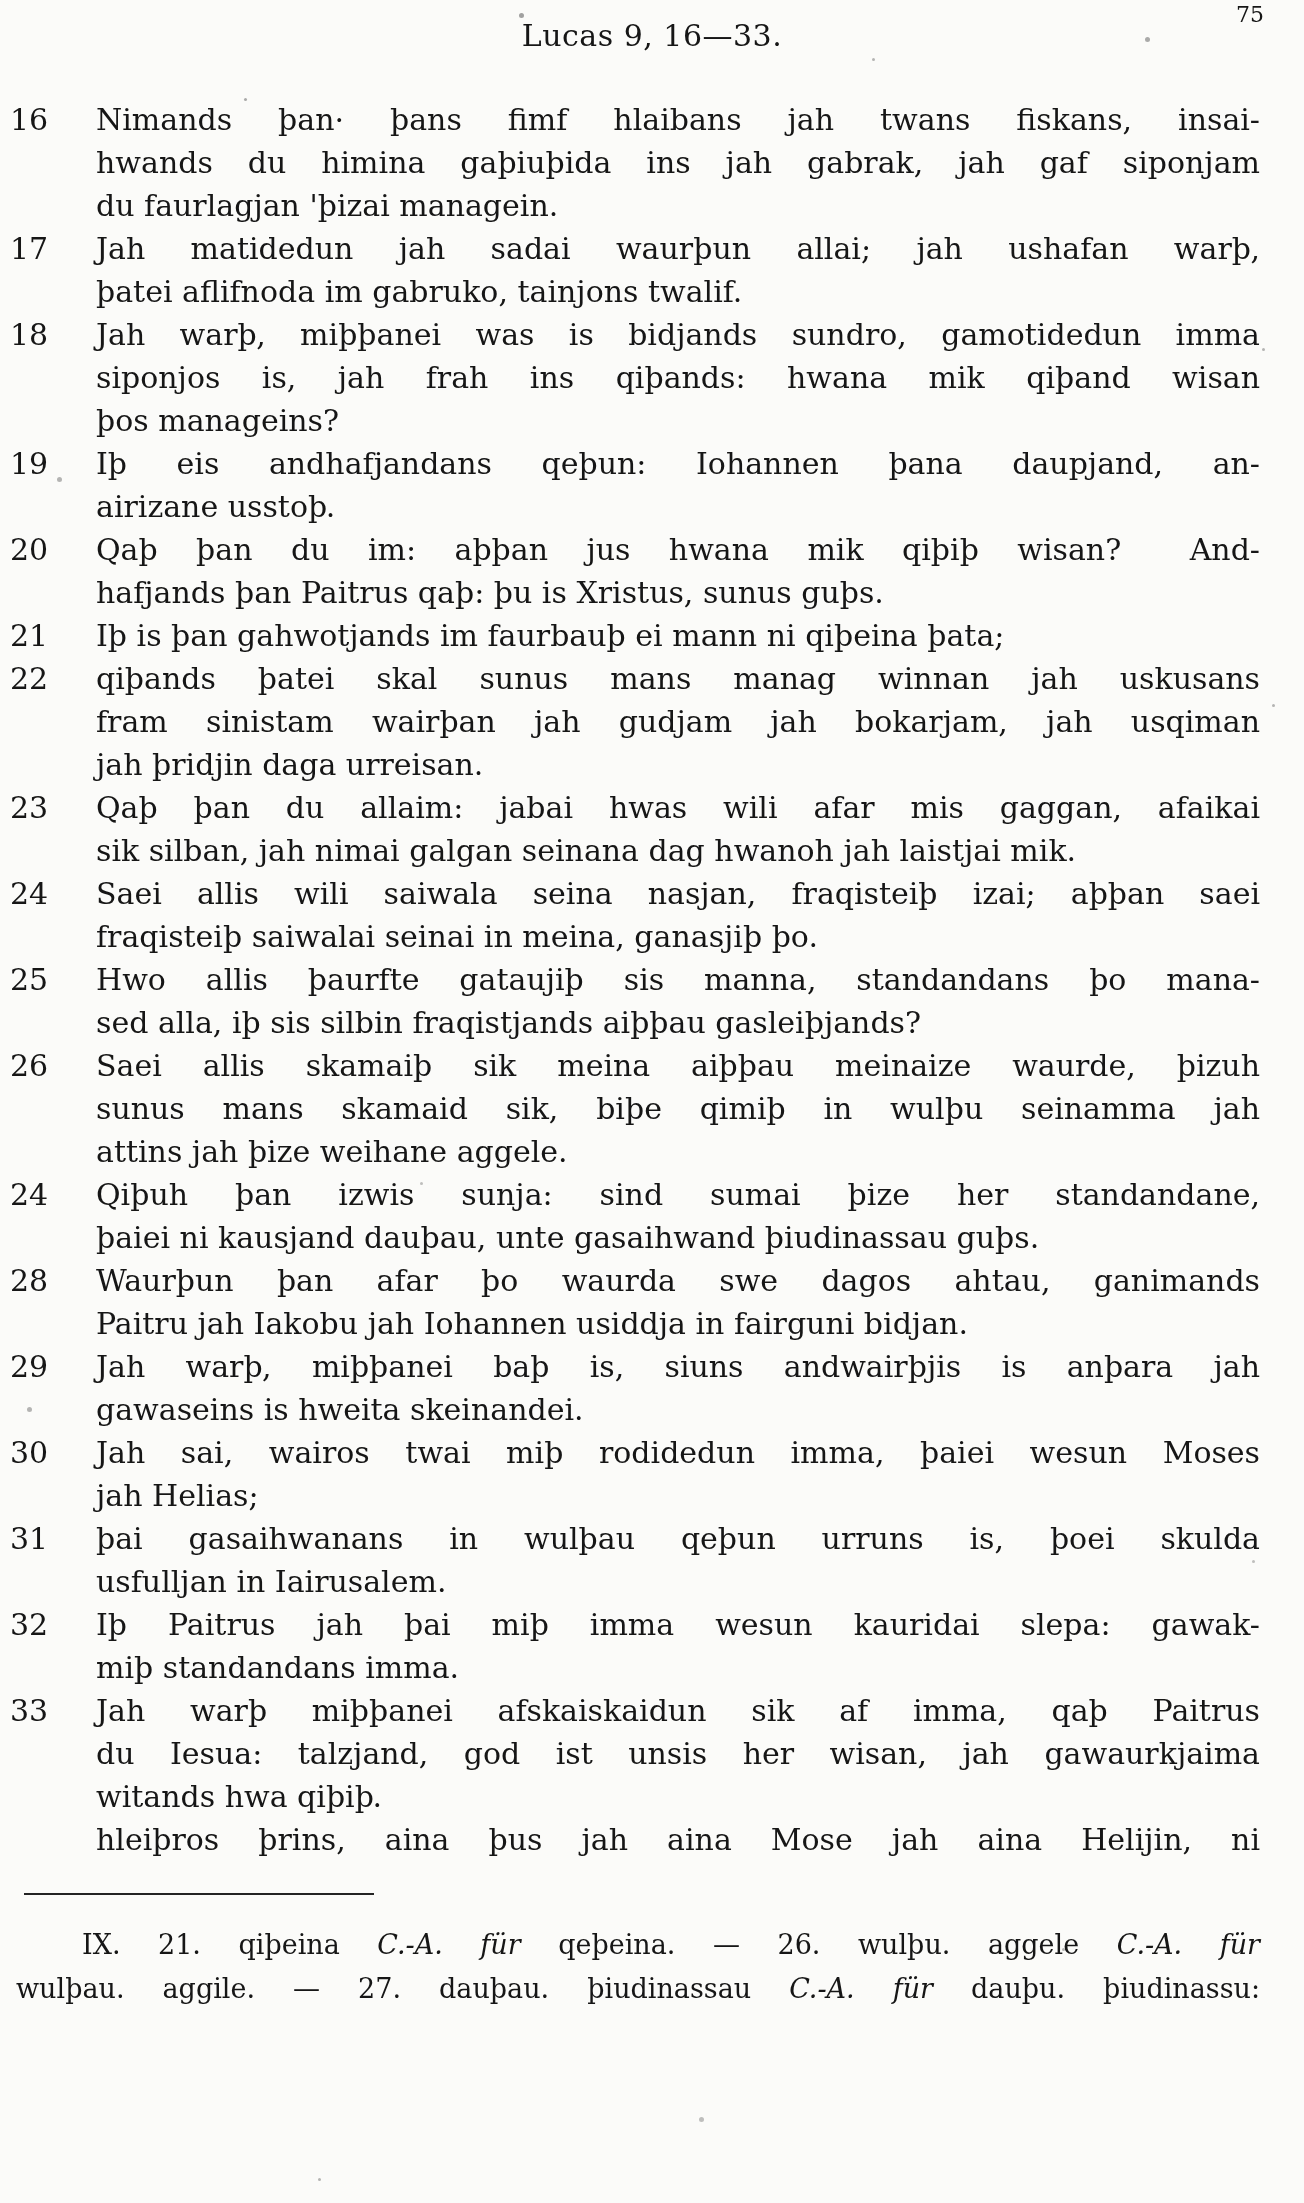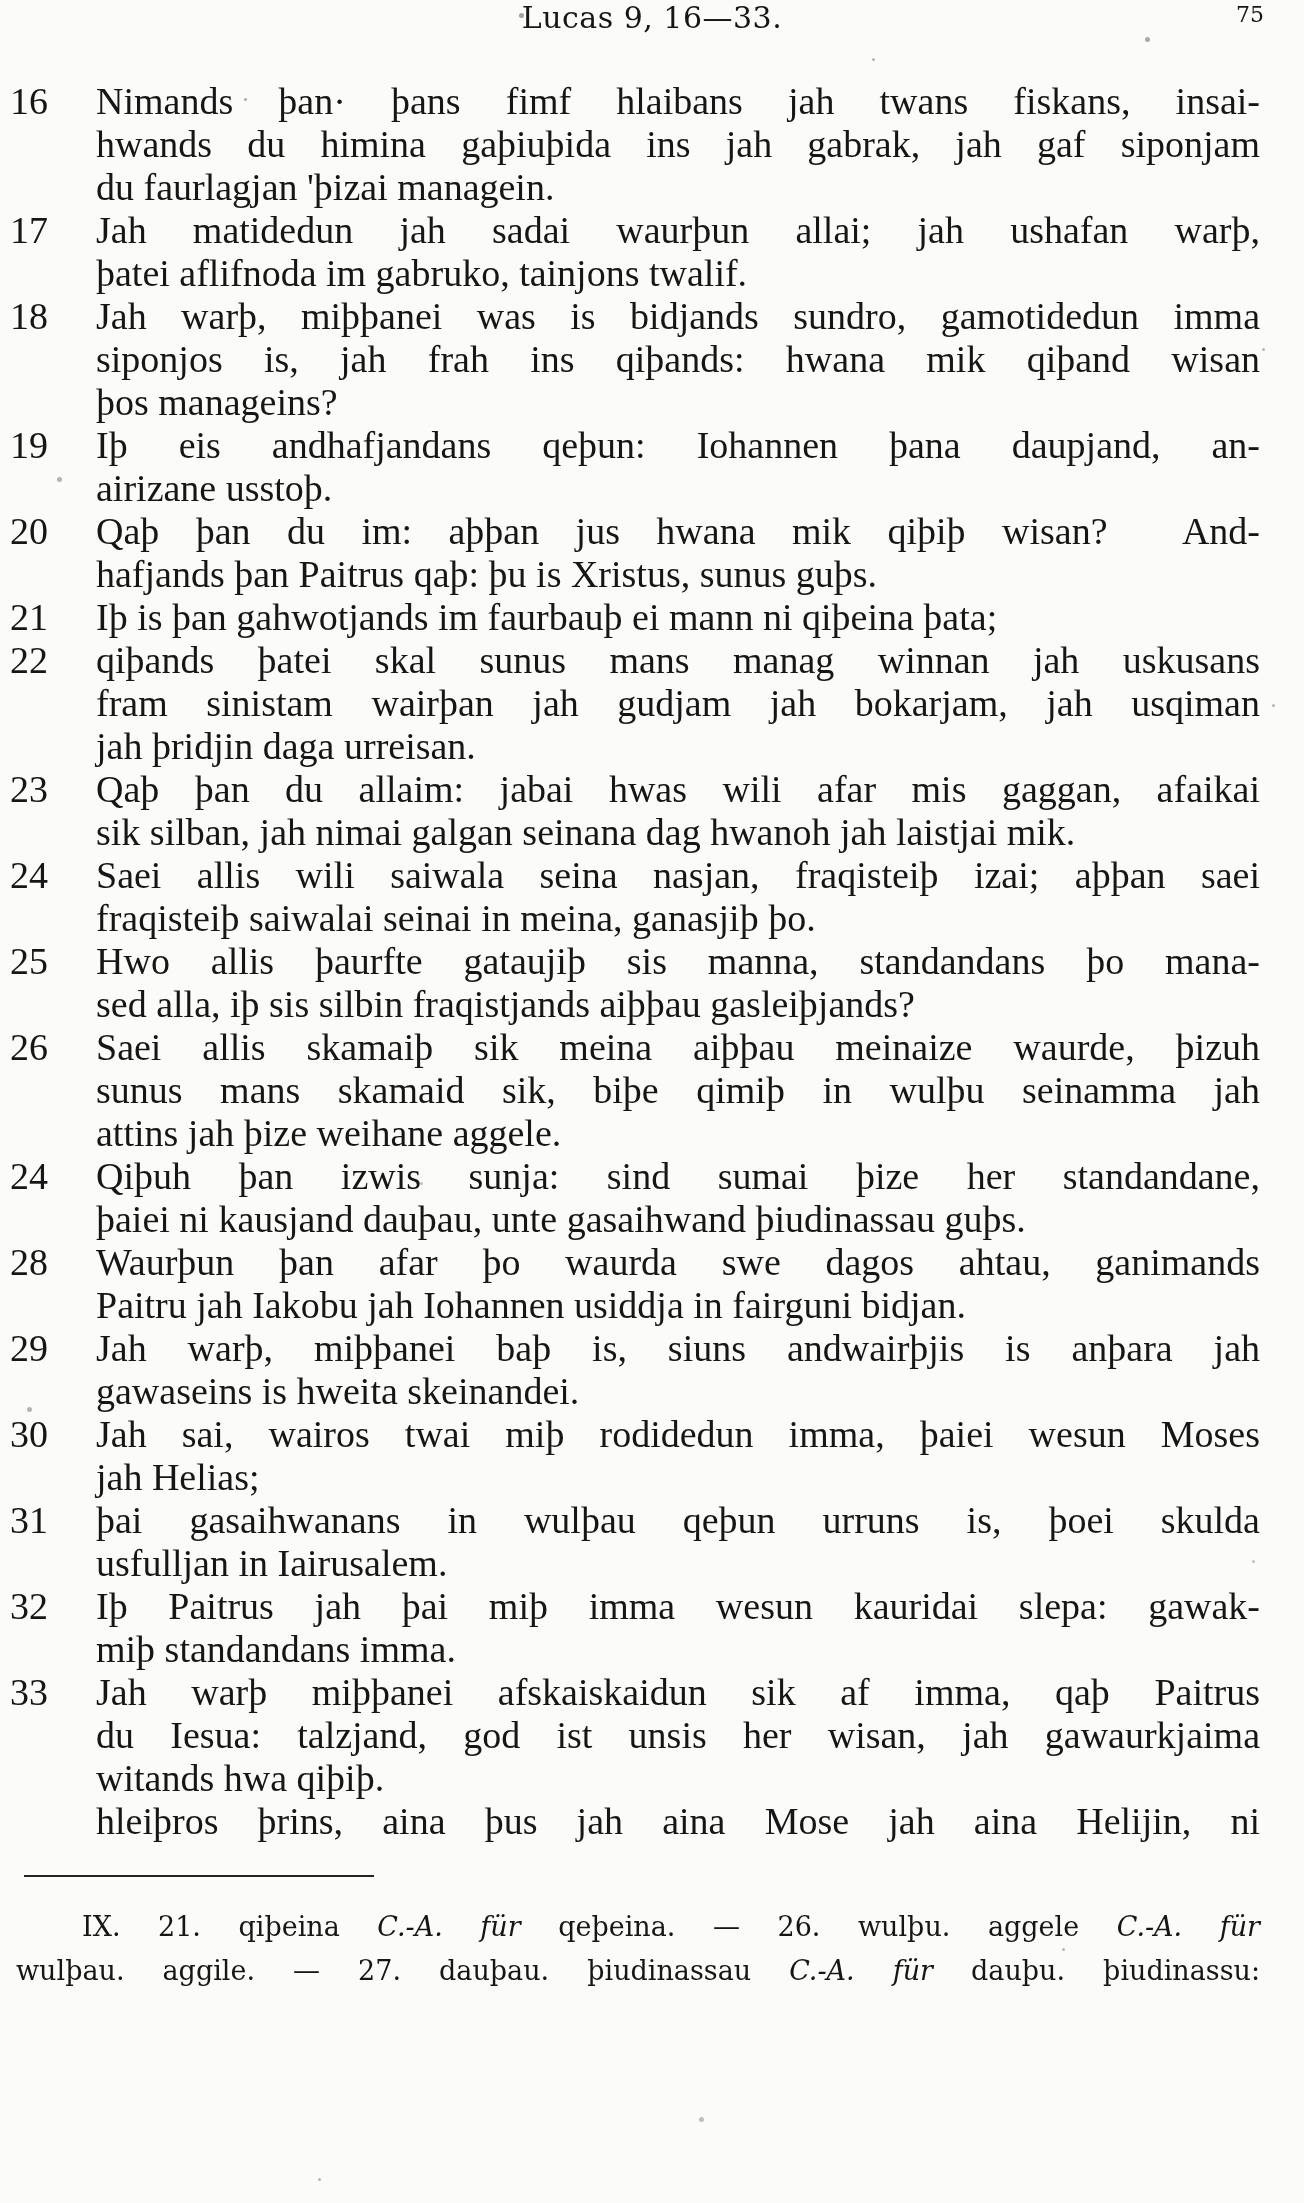--- a/index.html
+++ b/index.html
@@ -4,36 +4,35 @@
 <style>
   html, body { margin: 0; padding: 0; }
   body {
     width: 1304px; height: 2203px;
     background: #fbfbf9;
     color: #161616;
     font-family: "DejaVu Serif", serif;
     position: relative;
     overflow: hidden;
   }
-  .page-header { position: relative; height: 56px; }
+  .page-header { position: relative; padding-top: 18px; height: 56px; }
   .page-title {
     text-align: center;
     font-size: 30px;
     letter-spacing: 0.5px;
   }
   .page-number {
     position: absolute;
     right: 40px; top: 2px;
     font-size: 22px;
   }
   .text-block {
     margin: 24px 44px 0 96px; 
-    font-size: 38px;
+    font-size: 30px;
     line-height: 43px;
-    font-family: Liberation Serif, serif;
   }
   .verse { position: relative; }
   .verse-num { position: absolute; left: -86px; top: 0; }
   .vline { text-align: justify; text-align-last: justify; }
   .vline.vlast { text-align: left; text-align-last: left; }
   .footnote-rule {
     margin: 32px 0 0 24px;
     width: 350px;
     border: 0;
     border-top: 2px solid #242424;

